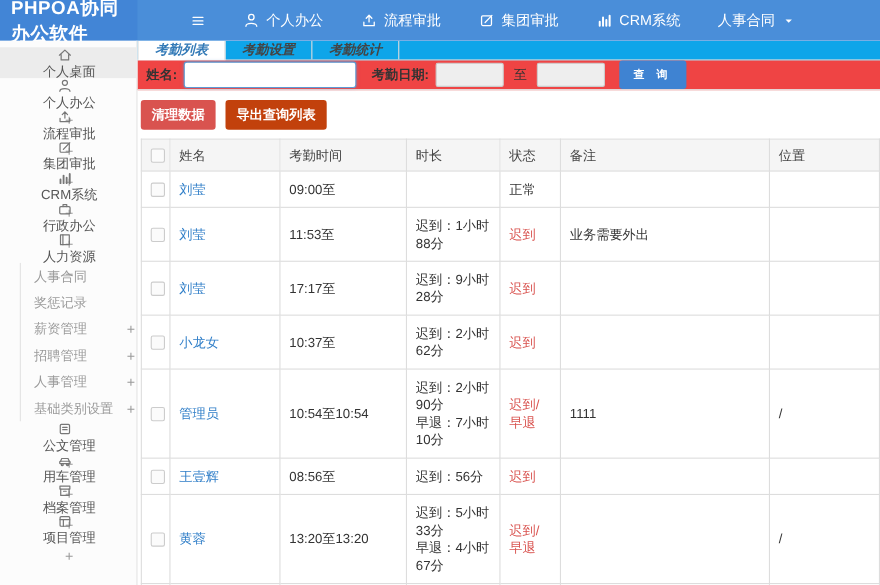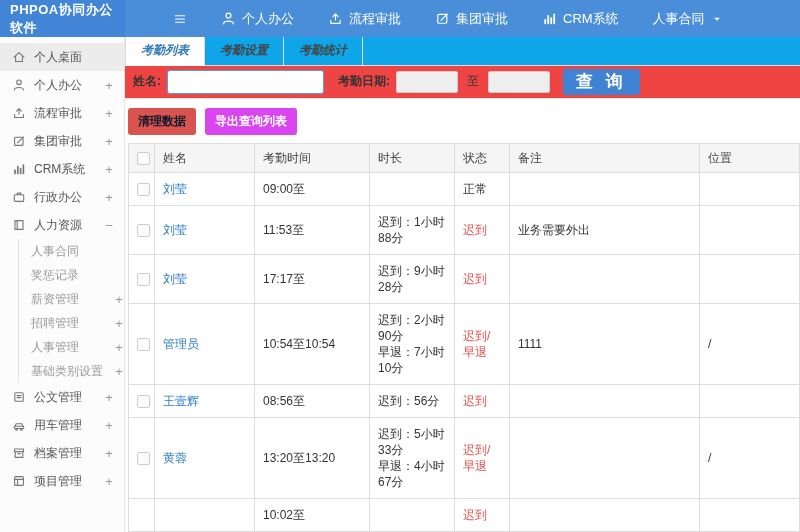--- a/index.html
+++ b/index.html
@@ -2,34 +2,34 @@
 <html><head>
 <meta charset="utf-8">
 <style>
   * { margin:0; padding:0; box-sizing:border-box; }
   html,body { width:800px; height:532px; overflow:hidden; background:#fff;
     font-family:"Liberation Sans","DejaVu Sans",sans-serif; font-size:12px; color:#333; }
 
   
   .topbar { height:37px; background:#4a8ed9; display:flex; align-items:stretch; color:#fff; }
   .logo { width:125px; background:#4285d6; display:flex; align-items:center; padding-left:10px;
-    font-size:13px; font-weight:bold; letter-spacing:.5px; }
+    font-size:17px; font-weight:bold; letter-spacing:.5px; }
   .topnav { display:flex; align-items:center; padding-left:48px; gap:34px; }
   .hamburger { display:flex; align-items:center; cursor:pointer; }
   .topnav-item { display:flex; align-items:center; gap:6px; font-size:13px; cursor:pointer; }
   .icon svg { display:block; }
 
   
   .page { display:flex; height:495px; }
 
   
   .sidebar { width:125px; background:#fcfcfc; border-right:1px solid #e5e5e5; padding-top:6px;
     overflow:hidden; flex:none; }
   .side-item { height:28px; display:flex; align-items:center; padding:0 10px 0 12px; color:#555;
-    cursor:pointer; }
+    cursor:pointer;flex-direction:column; }
   .side-item .icon { color:#777; margin-right:8px; display:flex; }
   .side-item.active { background:#ececec; }
   .side-item .lbl { flex:1; white-space:nowrap; }
   .expand { color:#999; font-size:13px; width:10px; text-align:center; }
   .submenu { margin-left:18px; border-left:1px solid #e3e3e3; }
   .sub-item { height:24px; display:flex; align-items:center; padding-left:12px; color:#9a9a9a;
     cursor:pointer; }
   .sub-item .lbl { flex:1; white-space:nowrap; }
 
   
@@ -43,27 +43,27 @@
 
   .filterbar { height:35px; background:#ef4444; border-bottom:1px solid #e5e5e5; display:flex;
     align-items:center; padding-left:8px; }
   .flabel { font-weight:bold; color:#333; margin-right:6px; white-space:nowrap; }
   .name-input { width:157px; height:24px; border:1px solid #5b9bd5; border-radius:3px;
     background:#fff; outline:none; padding:0 6px; font-size:12px; box-shadow:0 0 3px rgba(91,155,213,.4); }
   .date-input { width:62px; height:22px; border:1px solid #ccc; border-radius:2px; background:#eee;
     padding:0 4px; font-size:12px; }
   .to-label { margin:0 9px; color:#333; }
   .btn-search { margin-left:13px; height:26px; padding:0 13px; background:#3f83d2; color:#fff;
-    border:none; border-radius:3px; font-weight:bold; font-size:17px; letter-spacing:4px; cursor:pointer; }
+    border:none; border-radius:3px; font-weight:bold; font-size:10px; letter-spacing:4px; cursor:pointer; }
   .gap1 { width:14px; }
 
   .actionbar { padding:9px 0 8px 3px; display:flex; gap:9px; }
-  .btn-clean { height:27px; padding:0 10px; background:#d9534f; color:#0f172a; border:none;
+  .btn-clean { height:27px; padding:0 10px; background:#d9534f; color:#ffffff; border:none;
     border-radius:3px; font-weight:bold; font-size:12px; cursor:pointer; }
-  .btn-export { height:27px; padding:0 10px; background:#d946ef; color:#fff; border:none;
+  .btn-export { height:27px; padding:0 10px; background:#c2410c; color:#fff; border:none;
     border-radius:3px; font-weight:bold; font-size:12px; cursor:pointer; }
 
   table { border-collapse:collapse; margin-left:3px; width:calc(100% - 3px); table-layout:fixed; }
   th, td { border:1px solid #ddd; padding:8px; text-align:left; vertical-align:middle;
     line-height:16px; font-weight:normal; overflow:hidden; }
   thead th { background:#f5f5f5; color:#444; padding:6px 8px; }
   td a { color:#2f7ec8; text-decoration:none; cursor:pointer; }
   .st-late { color:#d9534f; }
   .st-normal { color:#333; }
   .cb { appearance:none; -webkit-appearance:none; width:13px; height:13px; border:1px solid #ccc;
@@ -349,20 +349,33 @@
               <div>迟到：9小时28分</div>
             </td>
             <td class="st-late">迟到</td>
             <td></td>
             <td></td>
           </tr>
           <tr>
             <td>
               <input type="checkbox" class="cb" style="">
             </td>
+            <td><a>小龙女</a></td>
+            <td>10:37至</td>
+            <td>
+              <div>迟到：2小时62分</div>
+            </td>
+            <td class="st-late">迟到</td>
+            <td></td>
+            <td></td>
+          </tr>
+          <tr>
+            <td>
+              <input type="checkbox" class="cb" style="">
+            </td>
             <td><a>管理员</a></td>
             <td>10:54至10:54</td>
             <td>
               <div>迟到：2小时90分</div>
               <div>早退：7小时10分</div>
             </td>
             <td class="st-late">迟到/早退</td>
             <td>1111</td>
             <td>/</td>
           </tr>

